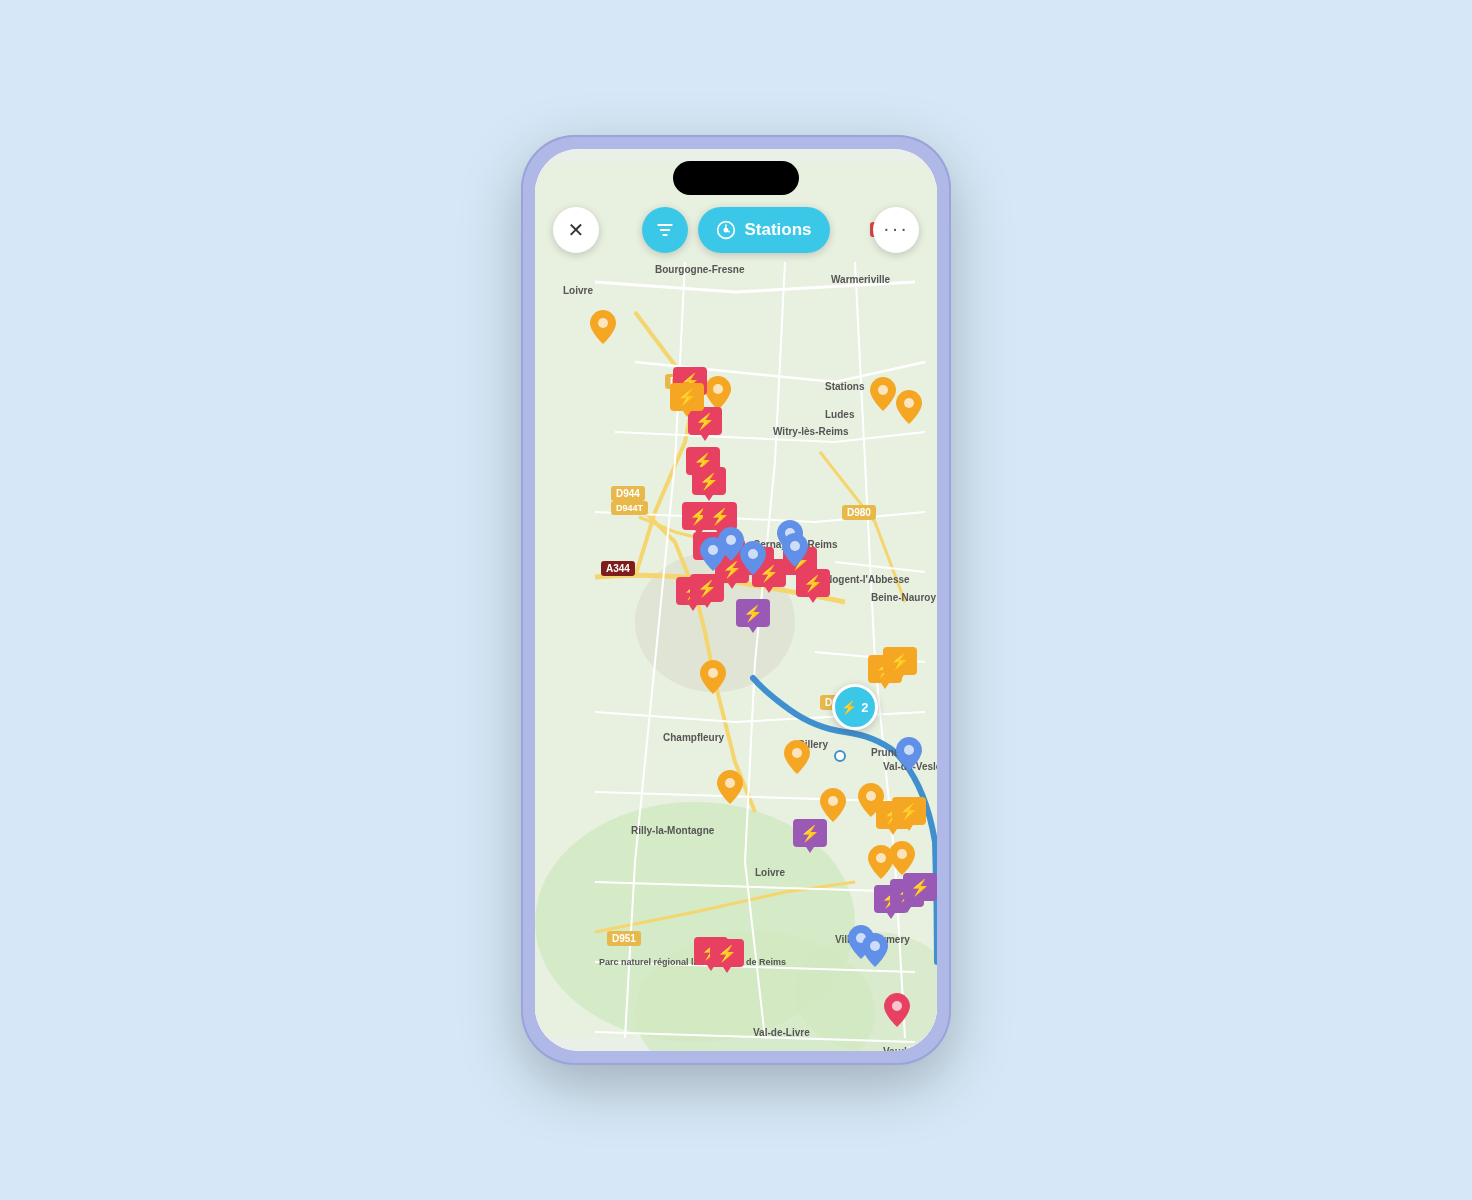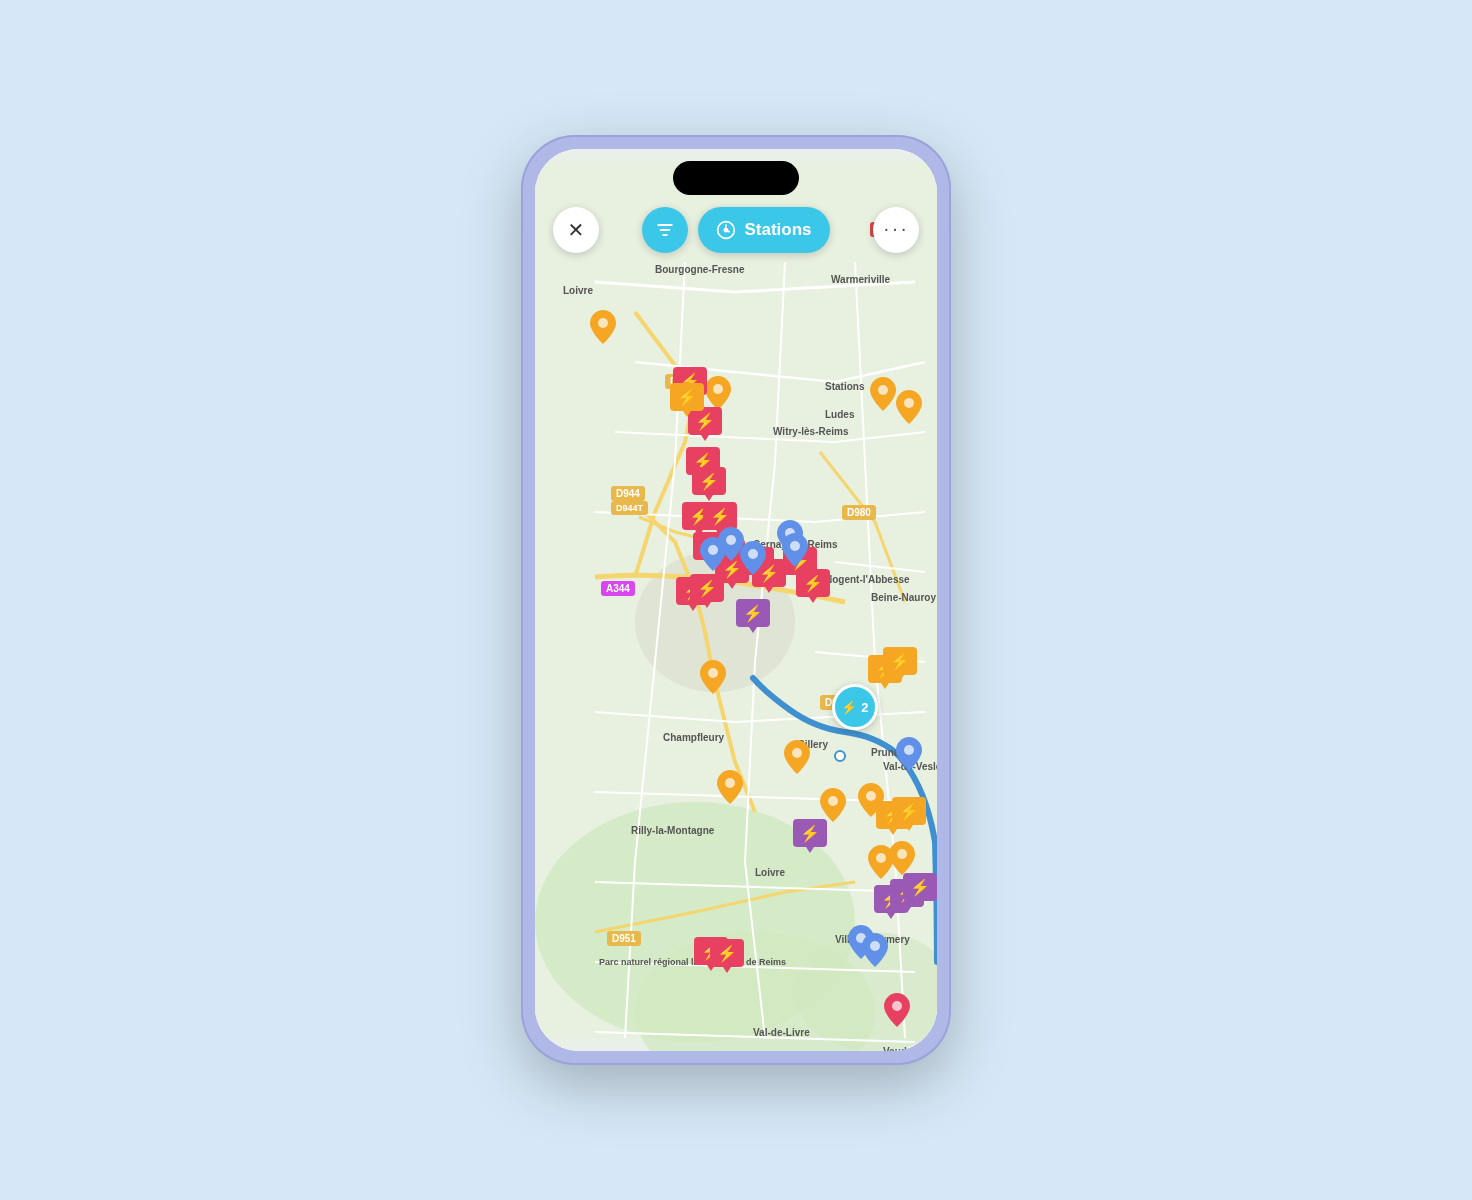--- a/index.html
+++ b/index.html
@@ -350,21 +350,21 @@
       <span class="place-label" style="left:348px;top:738px">Sent-S...</span>
 
       <span class="place-label" style="left:218px;top:878px">Val-de-Livre</span>
       <span class="place-label" style="left:348px;top:897px">Vaudemange</span>
       <span class="place-label" style="left:64px;top:808px; font-size:9px; max-width:90px; line-height:1.2">Parc naturel régional la Montagne de Reims</span>
 
       <span class="road-label" style="left:130px;top:225px">D966</span>
       <span class="road-label" style="left:76px;top:337px">D944</span>
       <span class="road-label" style="left:76px;top:352px; font-size:9px;">D944T</span>
       <span class="road-label" style="left:307px;top:356px">D980</span>
-      <span class="road-label" style="left:66px;top:432px; background:#d946ef;">A344</span>
+      <span class="road-label" style="left:66px;top:412px; background:#7f1d1d;">A344</span>
       <span class="road-label" style="left:285px;top:546px">D944</span>
       <span class="road-label" style="left:72px;top:782px">D951</span>
 
       <span class="highway-badge" style="left:335px;top:73px">A34</span>
 
       <svg style="position:absolute;left:68px;top:195px;transform:translate(-50%,-100%);overflow:visible" width="26" height="34" viewBox="0 0 26 34">
         <path d="M13 0C6 0 0 6 0 13c0 9 13 21 13 21S26 22 26 13C26 6 20 0 13 0z" fill="#f5a623"></path>
         <circle cx="13" cy="13" r="5" fill="#fff" opacity="0.7"></circle>
       </svg>
 

